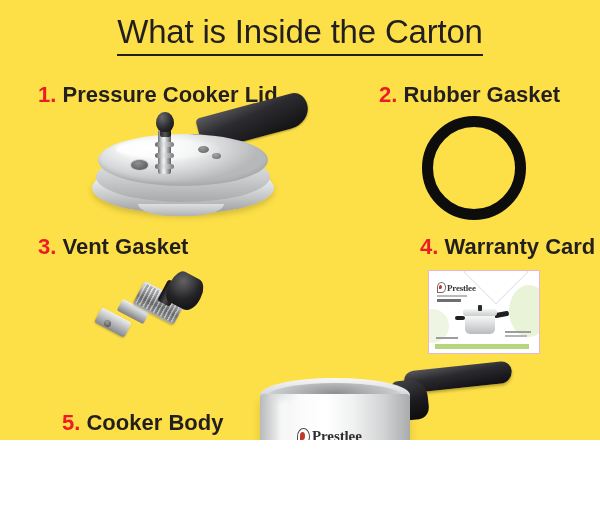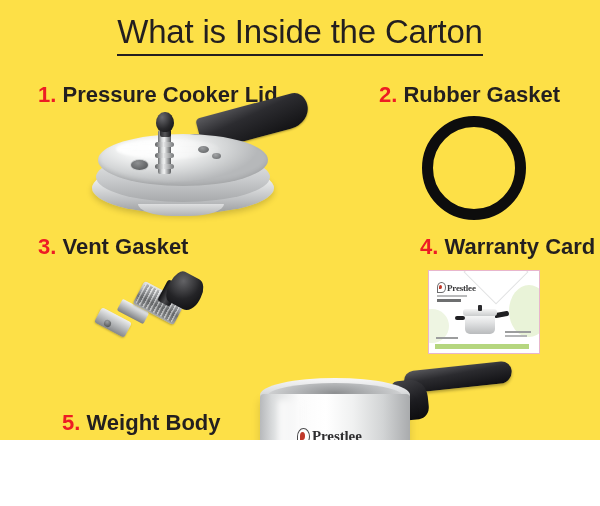--- a/index.html
+++ b/index.html
@@ -564,21 +564,21 @@
 
       <div id="card-text-left"></div>
       <div id="card-text-right-a"></div>
       <div id="card-text-right-b"></div>
       <div id="card-green-bar"></div>
     </div>
   </div>
 
   <div class="item-label" id="label-5">
     <span class="item-num">5.</span>
-    <span class="item-text">Weight Body</span>
+    <span class="item-text">Cooker Body</span>
   </div>
 
   <div class="figure" id="fig-body">
     <div id="body-handle"></div>
     <div id="body-handle-neck"></div>
     <div id="body-handle-bracket"></div>
     <div id="body-rim-outer"></div>
     <div id="body-rim-inner"></div>
     <div id="body-pot"></div>
     <div id="body-pot-sheen"></div>

